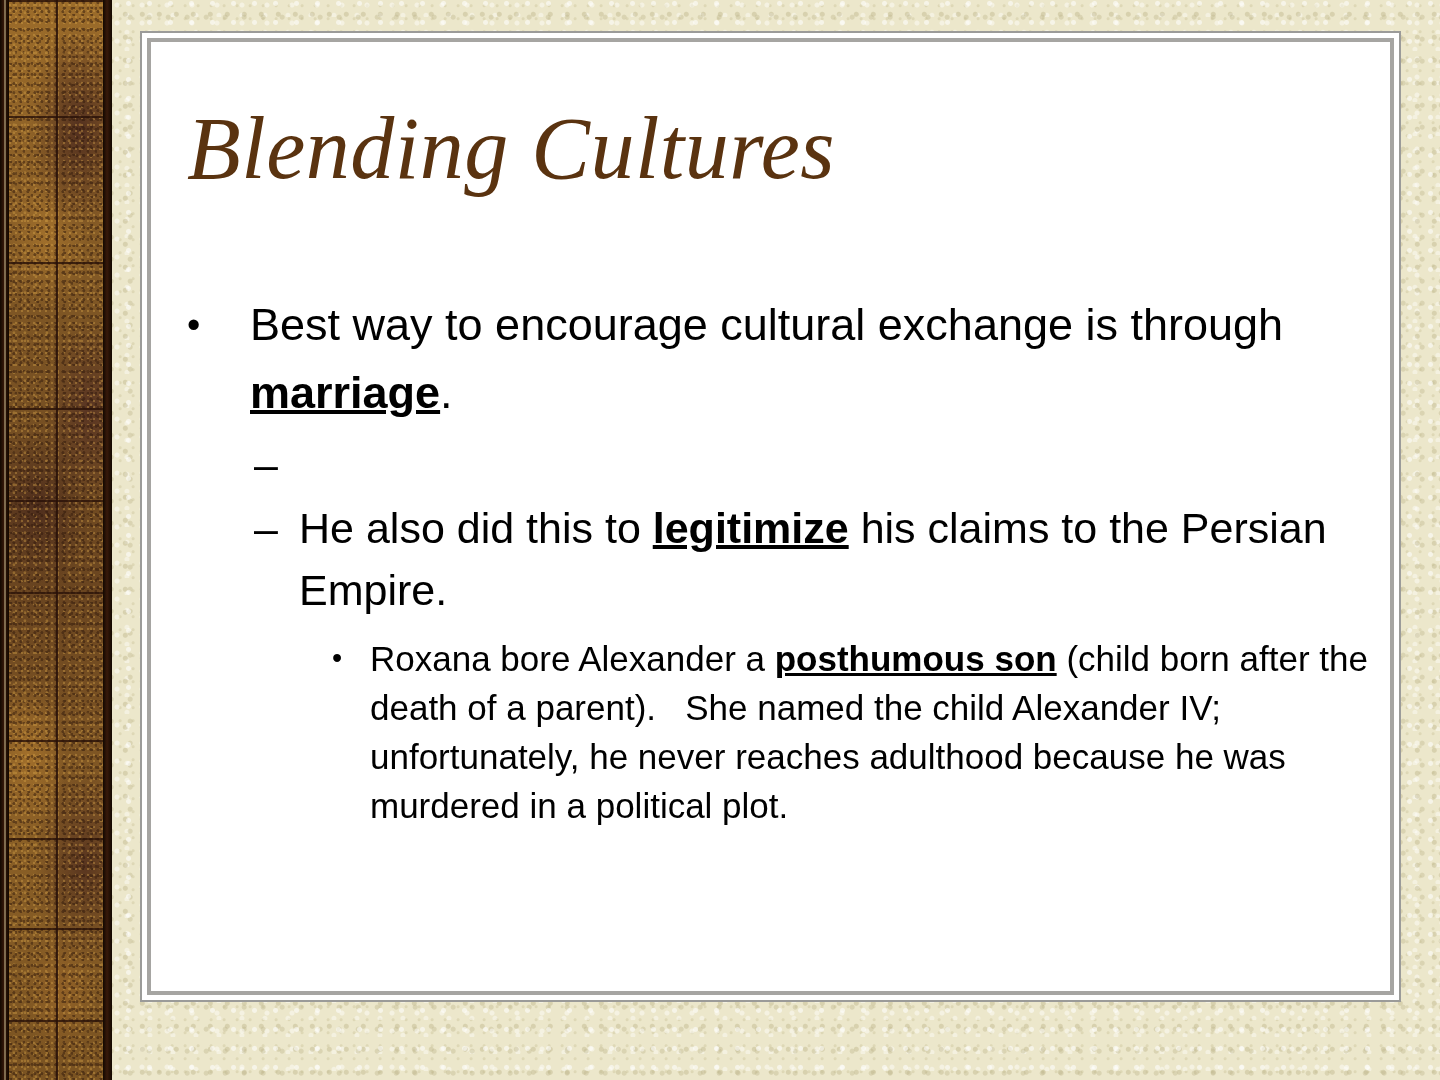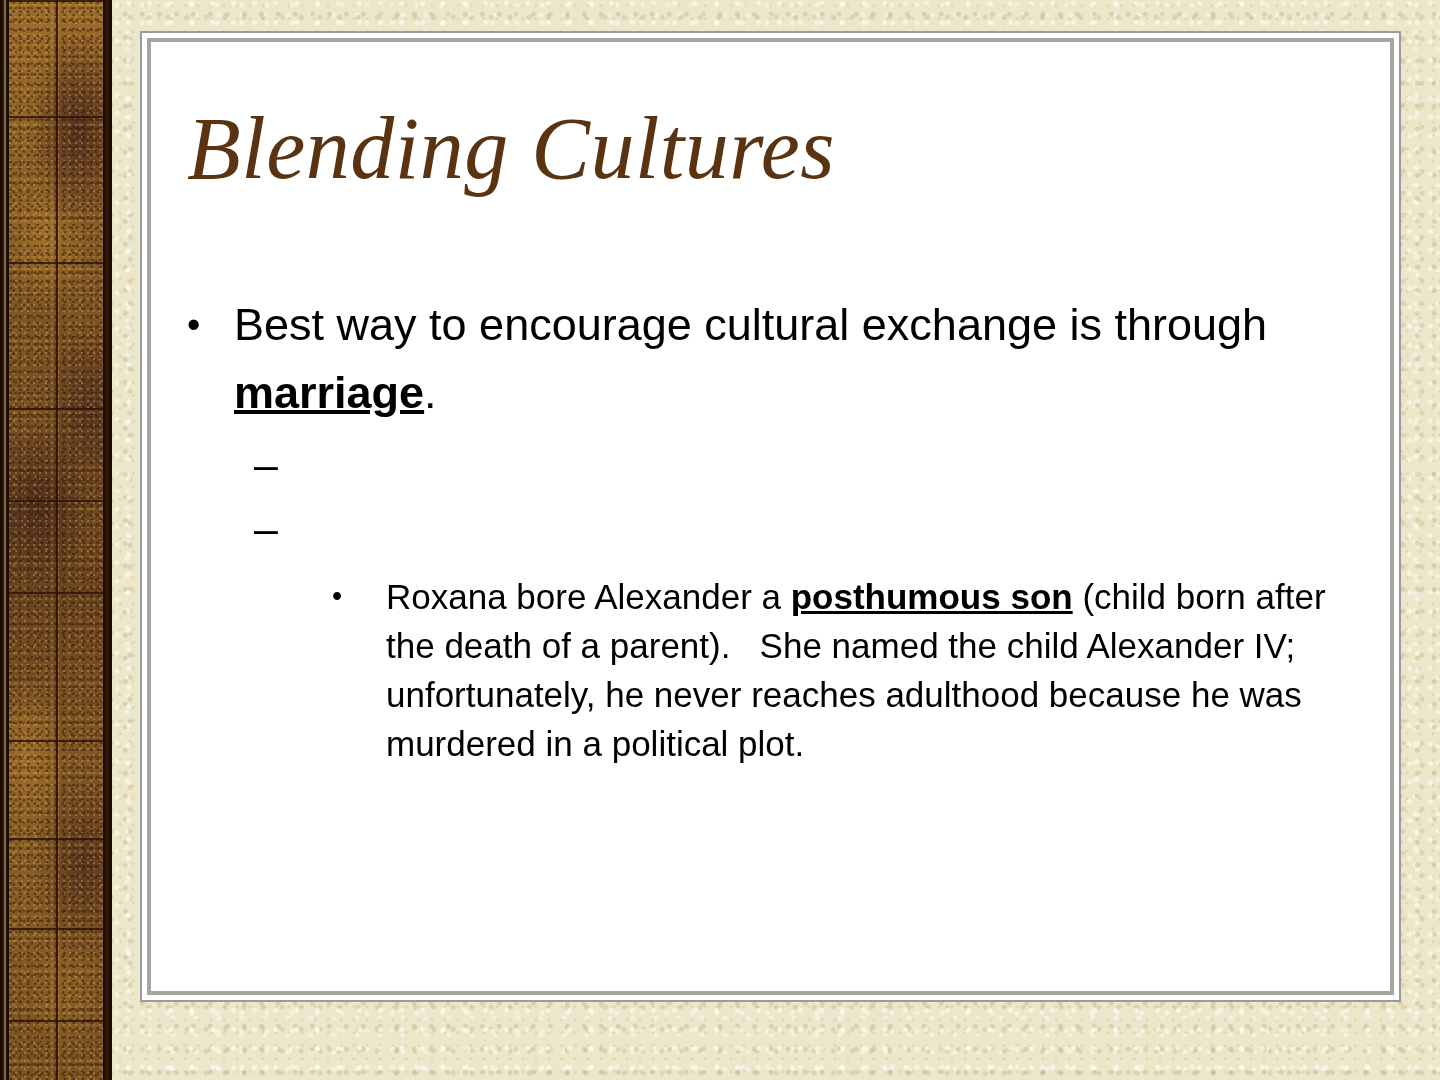--- a/index.html
+++ b/index.html
@@ -169,21 +169,21 @@
     font-size: 45px;
     line-height: 68px;
     margin: 0 0 6px 0;
     padding-left: 45px;
   }
   .lvl1 .bullet-mark {
     width: 47px;
     font-size: 38px;
     line-height: 68px;
   }
-  .lvl1 .bullet-text { padding-right: 35px; }
+  .lvl1 .bullet-text { padding-right: 35px; margin-left: 16px; }
 
   
   .lvl2 {
     font-size: 43px;
     line-height: 62px;
     margin: 0 0 2px 0;
     padding-left: 112px;
   }
   .lvl2 .bullet-mark {
     width: 45px;
@@ -197,21 +197,21 @@
     font-size: 35px;
     line-height: 49px;
     margin: 13px 0 0 0;
     padding-left: 190px;
   }
   .lvl3 .bullet-mark {
     width: 38px;
     font-size: 29px;
     line-height: 49px;
   }
-  .lvl3 .bullet-text { padding-right: 25px; margin-left: 16px; }
+  .lvl3 .bullet-text { padding-right: 25px; }
 </style>
 </head>
 <body>
 
 <div id="slide-bg"></div>
 
 <div id="left-strip">
   <div class="strip-inner"></div>
   <div class="strip-grain"></div>
   <div class="strip-grid">
@@ -243,20 +243,21 @@
 
     <div class="bullet-row lvl1">
           <span class="bullet-mark">•</span>
           <span class="bullet-text"><span>Best way to encourage cultural exchange is through </span><b>marriage</b><span>.</span></span>
         </div>
         <div class="bullet-row lvl2">
           <span class="bullet-mark">–</span>
         </div>
         <div class="bullet-row lvl2">
           <span class="bullet-mark">–</span>
+          <span class="bullet-text"><span>He also did this to </span><b>legitimize</b><span> his claims to the Persian Empire.</span></span>
         </div>
         <div class="bullet-row lvl3">
           <span class="bullet-mark">•</span>
           <span class="bullet-text"><span>Roxana bore Alexander a </span><b>posthumous son</b><span> (child born after the death of a parent).&nbsp;&nbsp; She named the child Alexander IV; unfortunately, he never reaches adulthood because he was murdered in a political plot.</span></span>
         </div>
       </div>
 
   </div>
 </div>
 

